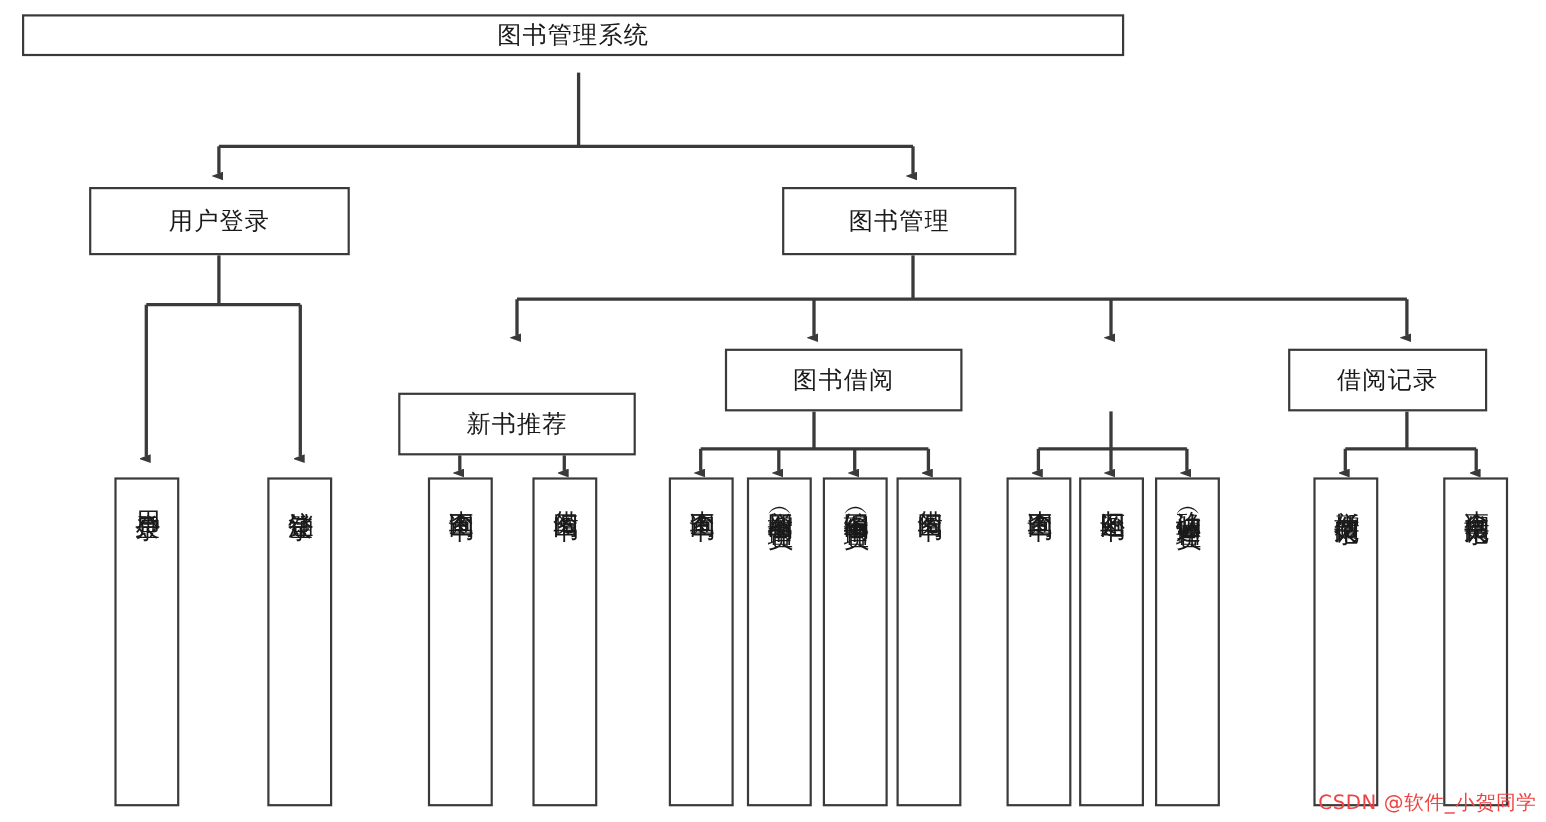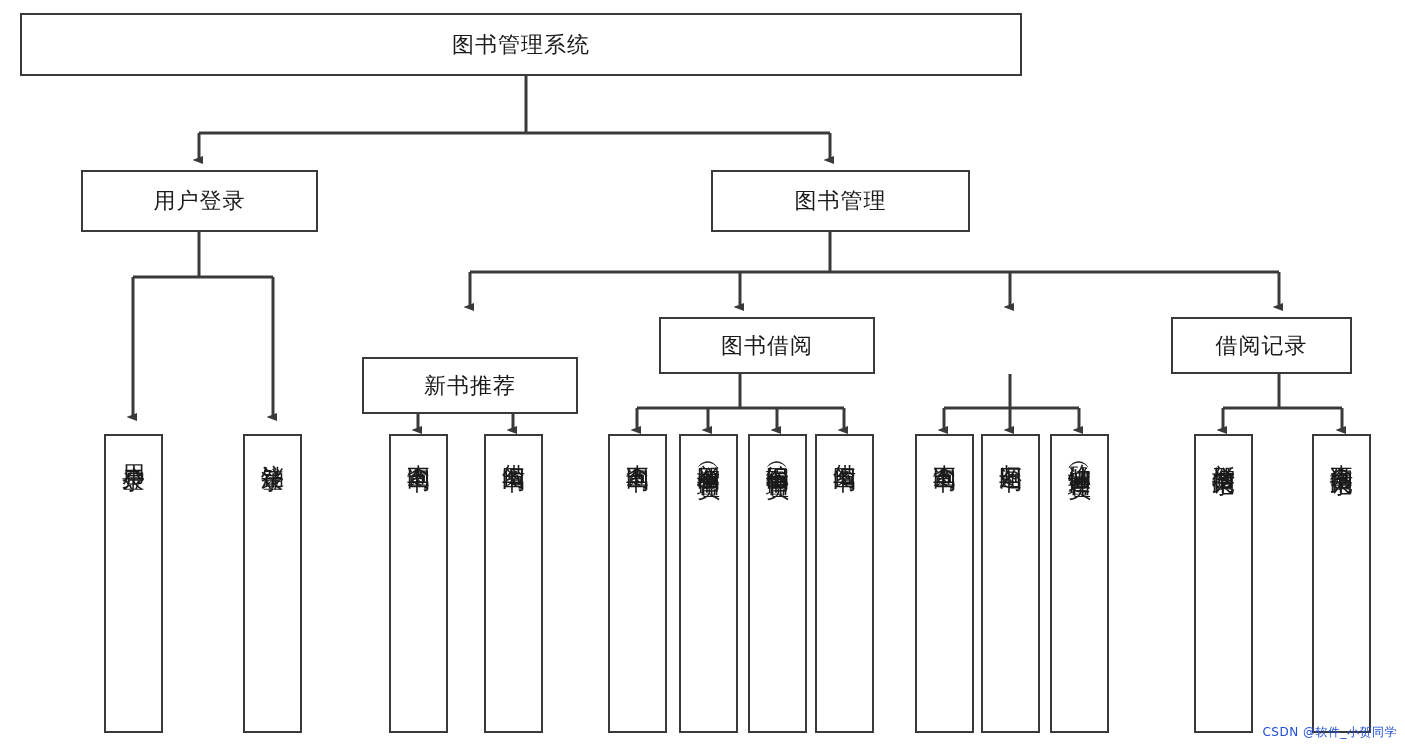--- a/index.html
+++ b/index.html
@@ -47,22 +47,22 @@
     font-size: 23px;
     line-height: 1.18;
     letter-spacing: 2px;
     white-space: nowrap;
     display: block;
   }
   .watermark {
     position: absolute;
     right: 8px;
     bottom: 6px;
-    font-size: 12px;
-    color: #1d4ed8;
+    font-size: 18px;
+    color: #ef4444;
     white-space: nowrap;
     letter-spacing: 0.5px;
   }
 </style>
 </head>
 <body>
 
 <div id="canvas">
 
   <svg id="wires" viewBox="0 0 1405 747">
@@ -108,28 +108,28 @@
       <path d="M1010,408 L1010,428" marker-end="url(#arrow)"></path>
       <path d="M1079,408 L1079,428" marker-end="url(#arrow)"></path>
 
       <path d="M1279,374 L1279,408"></path>
       <path d="M1223,408 L1342,408"></path>
       <path d="M1223,408 L1223,428" marker-end="url(#arrow)"></path>
       <path d="M1342,408 L1342,428" marker-end="url(#arrow)"></path>
     </g>
   </svg>
 
-  <div class="node h" style="left:20px; top:13px; width:1002px; height:63px;">
+  <div class="node h" style="left:20px; top:13px; width:1002px; height:38px;">
     <span>图书管理系统</span>
   </div>
 
   <div class="node h" style="left:81px; top:170px; width:237px; height:62px;">
     <span>用户登录</span>
   </div>
-  <div class="node h" style="left:711px; top:170px; width:259px; height:62px;">
+  <div class="node h" style="left:711px; top:170px; width:213px; height:62px;">
     <span>图书管理</span>
   </div>
 
   <div class="node h" style="left:362px; top:317px; width:216px; height:57px;margin-top:40px;">
     <span>新书推荐</span>
   </div>
   <div class="node h" style="left:659px; top:317px; width:216px; height:57px;">
     <span>图书借阅</span>
   </div>
   <div class="node h" style="left:1171px; top:317px; width:181px; height:57px;">

